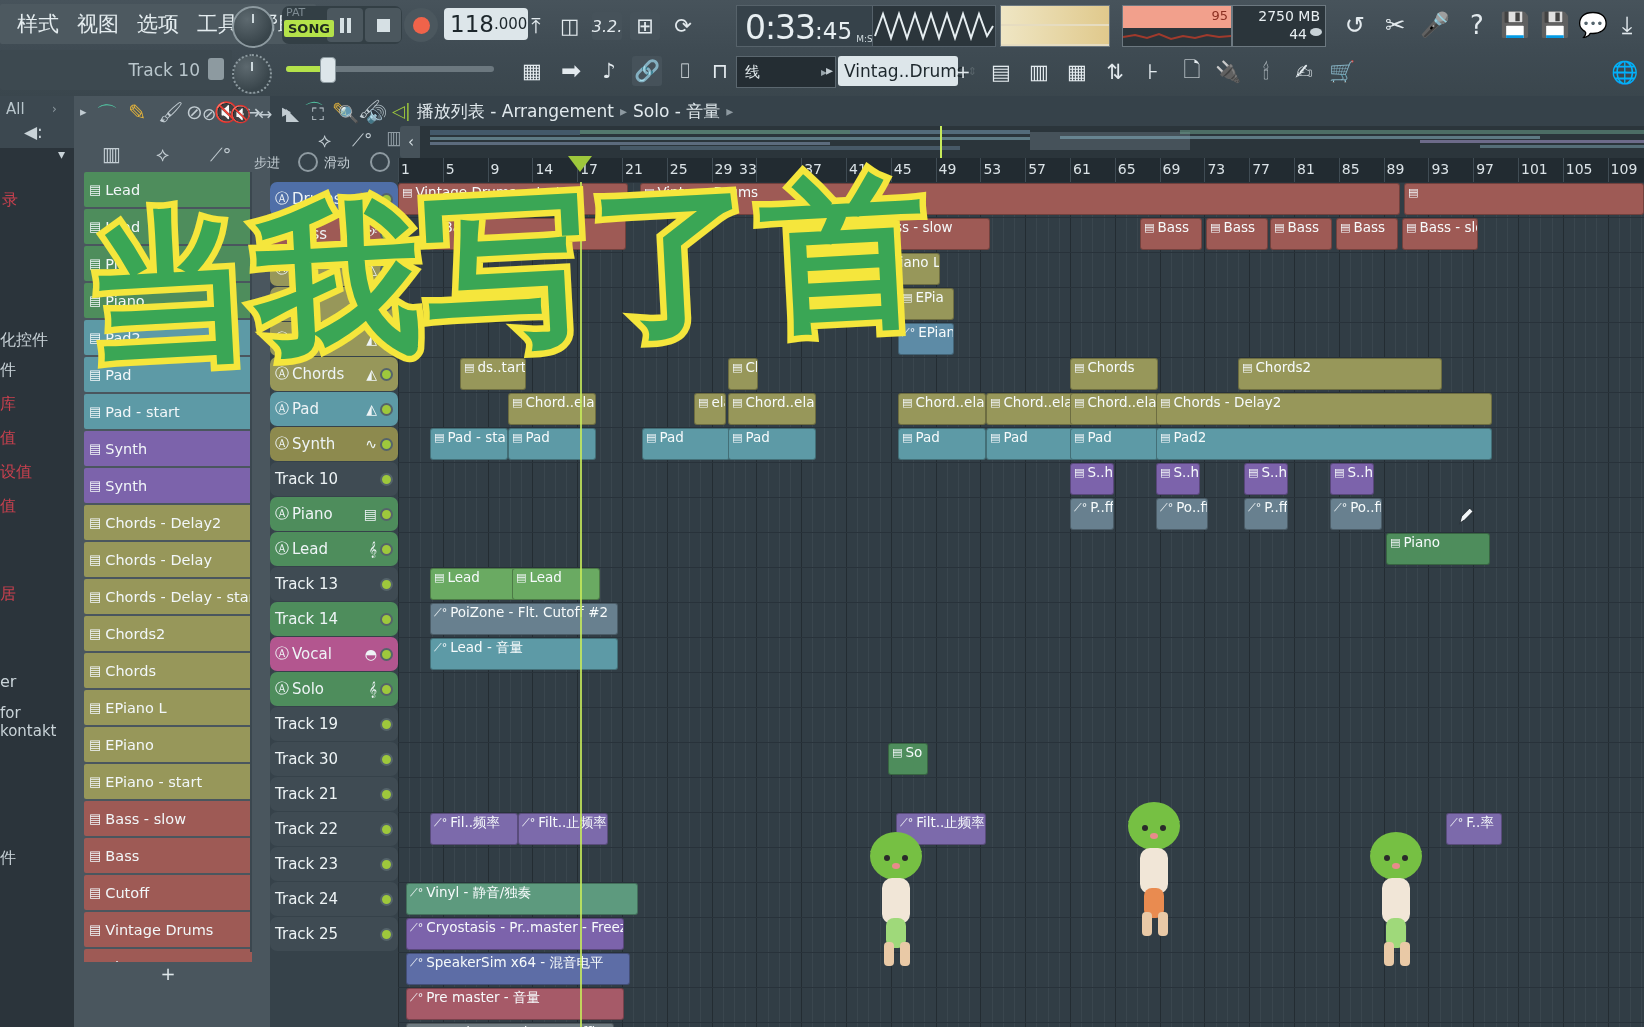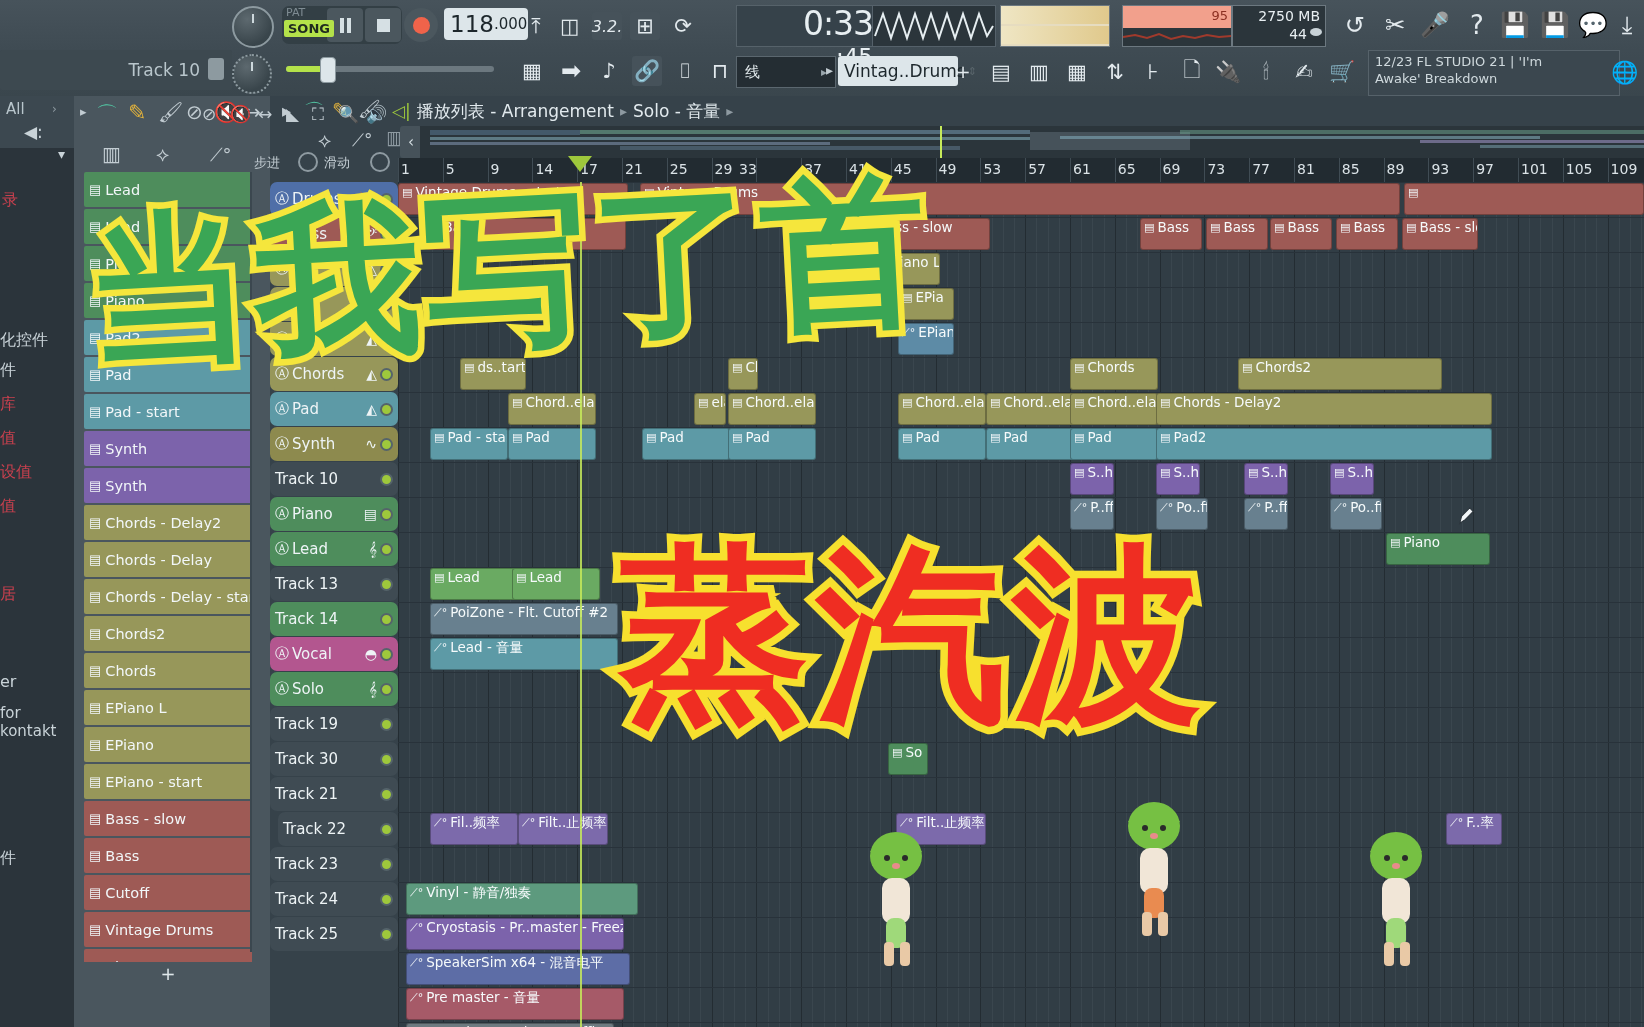--- a/index.html
+++ b/index.html
@@ -89,20 +89,27 @@
   .chara{position:absolute;width:72px;height:150px;}
   .cursor{position:absolute;width:18px;height:20px;}
   .playhead{position:absolute;width:2px;background:#c6ea5a;}
 </style>
 </head>
 <body>
 
 <div id="app">
 
   <div class="toolbar">
+    <div class="menu">
+      <span>样式</span>
+      <span>视图</span>
+      <span>选项</span>
+      <span>工具</span>
+      <span>帮助</span>
+    </div>
 
     <div style="position:absolute;left:0;top:50px;width:232px;height:40px;background:#3d4950;border-radius:2px;">
       <div style="position:absolute;right:32px;top:10px;color:#b9c6cc;font-size:17px;">Track 10</div>
       <div style="position:absolute;right:8px;top:8px;width:16px;height:22px;background:#8d9aa0;border-radius:3px;"></div>
     </div>
 
     <div class="knob" style="left:232px;top:6px;width:38px;height:38px;"></div>
     <div class="knob" style="left:232px;top:54px;width:36px;height:36px;border:2px dotted #8d9aa0;"></div>
 
     <div class="transport" style="left:282px;width:120px;">
@@ -128,21 +135,21 @@
       <span class="big">118</span>
         <span class="sml">.000</span>
     </div>
 
     <div class="ic" style="position:absolute;left:522px;top:12px;width:28px;height:28px;">⤒</div>
     <div class="ic" style="position:absolute;left:556px;top:12px;width:28px;height:28px;">◫</div>
     <div class="ic" style="position:absolute;left:592px;top:12px;width:30px;height:28px;background:#46525a;border-radius:3px;font-size:16px;font-style:italic;">3.2.</div>
     <div class="ic" style="position:absolute;left:630px;top:12px;width:30px;height:28px;background:#46525a;border-radius:3px;">⊞</div>
     <div class="ic" style="position:absolute;left:668px;top:12px;width:30px;height:28px;">⟳</div>
 
-    <div class="timebox" style="left:736px;width:128px;flex-direction:column;">
+    <div class="timebox" style="left:736px;width:128px;">
       <span class="tm">0:33</span>
       <span class="tms">:<span>45</span></span>
       <span class="unit">M:S:CS</span>
     </div>
 
     <div class="osc" style="left:872px;">
       <svg width="122" height="40" viewBox="0 0 122 40">
         <polyline points="2,30 10,8 18,32 26,8 34,32 42,8 50,32 58,8 66,32 74,8 82,32 90,8 98,32 106,8 114,30 120,20" fill="none" stroke="#e6eef1" stroke-width="2"></polyline>
       </svg>
     </div>
@@ -198,24 +205,20 @@
     <div class="ic" style="position:absolute;left:986px;top:56px;width:30px;height:32px;">▤</div>
     <div class="ic" style="position:absolute;left:1024px;top:56px;width:30px;height:32px;">▥</div>
     <div class="ic" style="position:absolute;left:1062px;top:56px;width:30px;height:32px;">▦</div>
     <div class="ic" style="position:absolute;left:1100px;top:56px;width:30px;height:32px;">⇅</div>
     <div class="ic" style="position:absolute;left:1138px;top:56px;width:30px;height:32px;">⊦</div>
     <div class="ic" style="position:absolute;left:1178px;top:56px;width:28px;height:32px;">🗋</div>
     <div class="ic" style="position:absolute;left:1214px;top:56px;width:28px;height:32px;">🔌</div>
     <div class="ic" style="position:absolute;left:1252px;top:56px;width:28px;height:32px;">🕯</div>
     <div class="ic" style="position:absolute;left:1290px;top:56px;width:28px;height:32px;">✍</div>
     <div class="ic" style="position:absolute;left:1328px;top:56px;width:28px;height:32px;">🛒</div>
-    <div class="hint" style="left:1368px;width:238px;">
-      <div>12/23  FL STUDIO 21 | 'I'm</div>
-      <div>Awake' Breakdown</div>
-    </div>
     <div class="ic" style="position:absolute;left:1612px;top:58px;width:26px;height:28px;font-size:22px;">🌐</div>
   </div>
 
   <div class="browser"></div>
   <div class="brow-top">
     <span style="position:absolute;left:6px;top:4px;color:#b9c6cc;font-size:15px;">All</span>
     <span style="position:absolute;left:52px;top:6px;color:#8e9aa1;font-size:12px;">›</span>
     <span style="position:absolute;left:24px;top:26px;color:#c9d3d8;font-size:17px;">◀:</span>
     <span style="position:absolute;left:58px;top:50px;color:#c9d3d8;font-size:14px;">▾</span>
   </div>
@@ -540,21 +543,21 @@
         <span class="led"></span>
       </div>
       <div class="trk" style="background: rgb(63, 75, 83);">
         <span class="nm">Track 30</span>
         <span class="led"></span>
       </div>
       <div class="trk" style="background: rgb(63, 75, 83);">
         <span class="nm">Track 21</span>
         <span class="led"></span>
       </div>
-      <div class="trk" style="background: rgb(63, 75, 83); margin-left: 8px;">
+      <div class="trk" style="background: rgb(63, 75, 83);">
         <span class="nm">Track 22</span>
         <span class="led"></span>
       </div>
       <div class="trk" style="background: rgb(63, 75, 83);">
         <span class="nm">Track 23</span>
         <span class="led"></span>
       </div>
       <div class="trk" style="background: rgb(63, 75, 83);">
         <span class="nm">Track 24</span>
         <span class="led"></span>
@@ -919,21 +922,20 @@
         <span class="cn">Pre master - 音量</span>
       </div>
       <div class="clip" style="left: 8px; top: 841px; width: 208px; height: 32px; background: rgb(110, 122, 128); border: 1px solid rgba(0, 0, 0, 0.28);">
         <span class="cg">⇥</span>
         <span class="cn">Cymatics - LIF..lanta Traffic 4</span>
       </div>
       <div class="playhead" style="position: absolute; left: 182px; top: 0px; bottom: 0px; width: 2px; background: rgb(198, 234, 90); opacity: 0.85;"></div>
     </div>
 
   <div class="ovl ovl1">当我写了首</div>
-  <div class="ovl ovl2">蒸汽波</div>
 
   <svg class="cursor" style="left:1458px;top:506px;" viewBox="0 0 20 20">
     <path d="M2 18 L4 10 L13 1 L17 5 L8 14 Z" fill="#f2f6f8" stroke="#2b343b" stroke-width="1.2"></path>
   </svg>
 
   <svg class="chara" style="left:860px;top:820px;" viewBox="0 0 72 150">
     <ellipse cx="36" cy="36" rx="26" ry="24" fill="#76c043"></ellipse>
     <path d="M10 32 Q36 -4 62 32 Z" fill="#76c043"></path>
     <circle cx="27" cy="38" r="3" fill="#2b2b2b"></circle>
       <circle cx="45" cy="38" r="3" fill="#2b2b2b"></circle>

